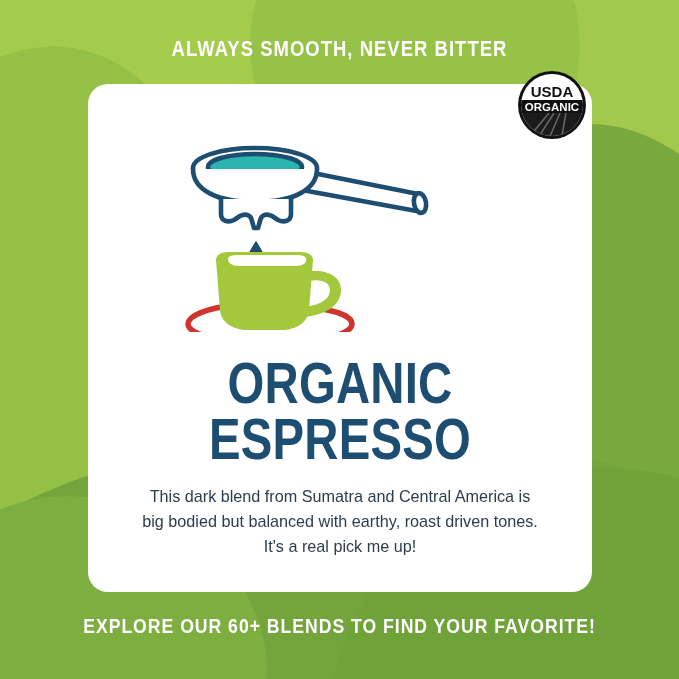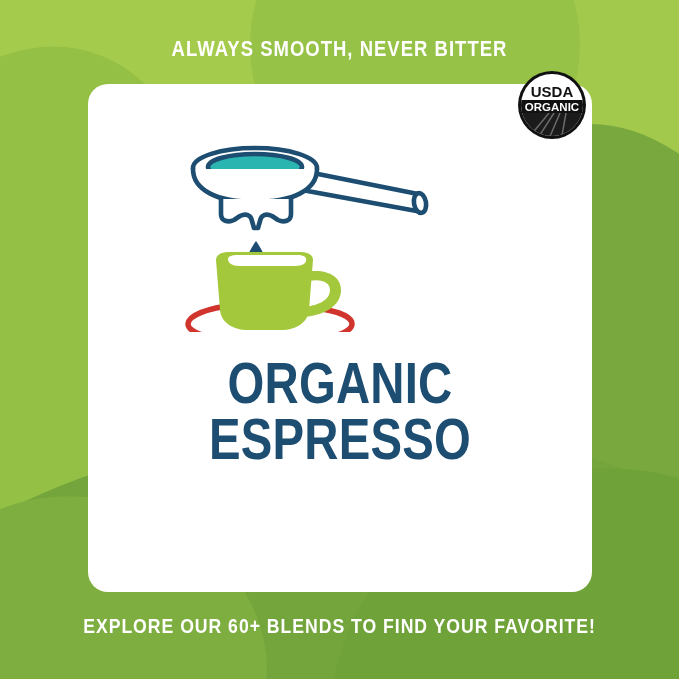--- a/index.html
+++ b/index.html
@@ -234,20 +234,21 @@
                    L 151 124 C 144 124, 140 121, 140 117 Z" fill="#ffffff"></path>
         </g>
       </svg>
     </div>
 
     <div class="title">
       <span class="title-line">ORGANIC</span>
       <span class="title-line">ESPRESSO</span>
     </div>
 
+    <div class="desc">This dark blend from Sumatra and Central America is big bodied but balanced with earthy, roast driven tones. It's a real pick me up!</div>
   </div>
 
   <div class="seal">
     <svg viewBox="0 0 72 72" width="72" height="72">
       <defs>
         <clipPath id="sealClip">
           <circle cx="36" cy="36" r="31"></circle>
         </clipPath>
       </defs>
       <circle cx="36" cy="36" r="34" fill="#111111"></circle>

